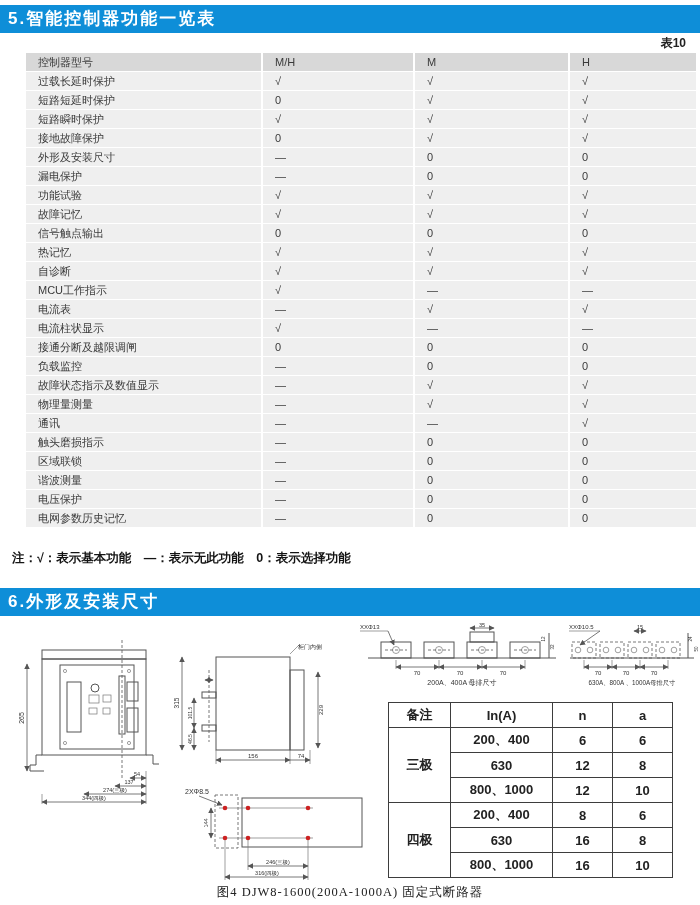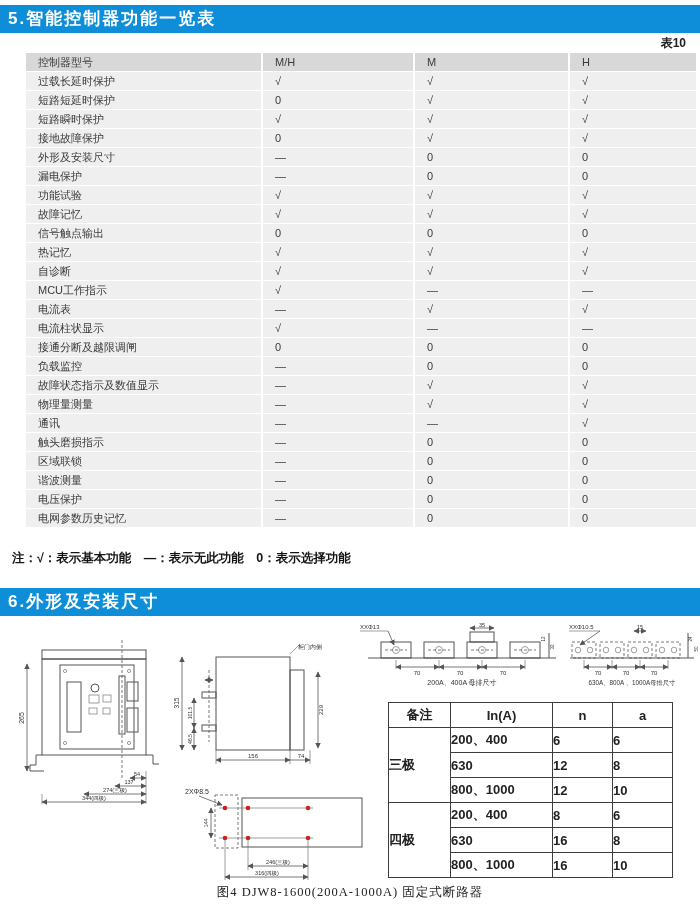--- a/index.html
+++ b/index.html
@@ -28,21 +28,21 @@
          color:#141414;line-height:20px}
 
   svg{position:absolute;overflow:visible;font-family:"Liberation Sans","DejaVu Sans",sans-serif}
   svg text{fill:#333}
   .ln{stroke:#555;stroke-width:1;fill:none}
   .thin{stroke:#777;stroke-width:.7;fill:none}
   .dash{stroke:#555;stroke-width:.8;fill:none;stroke-dasharray:3 2}
   .dim{stroke:#555;stroke-width:.8;fill:none}
 
   table.spec{position:absolute;left:388px;top:702px;border-collapse:collapse;
-             font-size:13px;font-weight:600;color:#222;
+             font-size:13px;font-weight:600;color:#222;text-align:center;
              table-layout:fixed}
   table.spec th,table.spec td{border:1.8px solid #3d3d3d;height:25px;background:#fff}
   table.spec th{font-weight:600}
 
   .caption{position:absolute;left:0;top:884px;width:700px;text-align:center;
            font-size:12.5px;color:#222;letter-spacing:1px;
            font-family:Liberation Serif, serif}
 </style>
 </head>
 <body>

